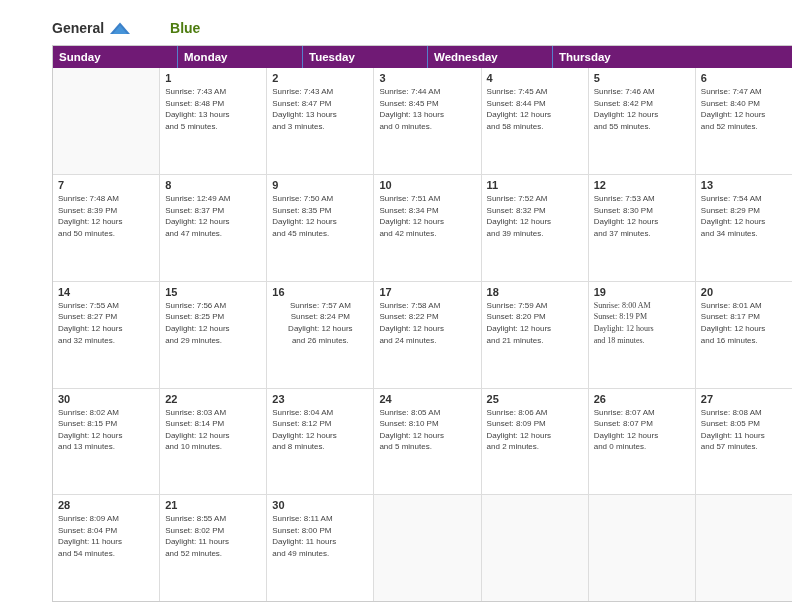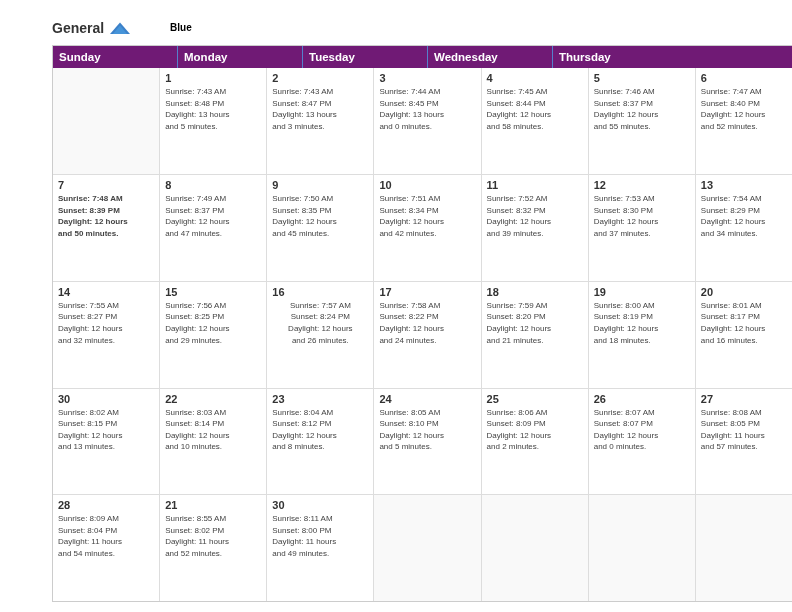--- a/index.html
+++ b/index.html
@@ -114,21 +114,21 @@
     <div class="logo">
       <div>
         <div style="display:flex;align-items:center;gap:0;">
           <div style="font-size:14px;font-weight:bold;color:#333;line-height:1.15;">
             <span style="color:#333;">General</span>
             <svg class="logo-icon" viewBox="0 0 28 22" style="display:inline-block;vertical-align:middle;width:20px;height:16px;">
               <polygon points="14,2 28,18 0,18" fill="#1a6bbf" opacity="0.85"></polygon>
               <polygon points="14,6 24,18 4,18" fill="#4a9de0" opacity="0.7"></polygon>
             </svg>
           </div>
-          <div style="font-size:10px;font-weight:bold;color:#000000;line-height:1.15;margin-top:-2px;padding-left:40px;">Blue</div>
+          <div style="font-size:14px;font-weight:bold;color:#4d7c0f;line-height:1.15;margin-top:-2px;padding-left:40px;">Blue</div>
         </div>
       </div>
     </div>
     <div class="title-block">
       <div class="month-title"></div>
       <div class="location"></div>
     </div>
   </div>
 
   <div class="calendar">
@@ -166,43 +166,43 @@
           <div class="cal-cell">
             <span class="day-num">4</span>
             <div class="cell-text" style="white-space: pre-line;">Sunrise: 7:45 AM
 Sunset: 8:44 PM
 Daylight: 12 hours
 and 58 minutes.</div>
           </div>
           <div class="cal-cell">
             <span class="day-num">5</span>
             <div class="cell-text" style="white-space: pre-line;">Sunrise: 7:46 AM
-Sunset: 8:37 PM
+Sunset: 8:42 PM
 Daylight: 12 hours
 and 55 minutes.</div>
           </div>
           <div class="cal-cell">
             <span class="day-num">6</span>
             <div class="cell-text" style="white-space: pre-line;">Sunrise: 7:47 AM
 Sunset: 8:40 PM
 Daylight: 12 hours
 and 52 minutes.</div>
           </div>
         </div>
         <div class="cal-row">
           <div class="cal-cell">
             <span class="day-num">7</span>
-            <div class="cell-text" style="white-space: pre-line; font-weight: bold;">Sunrise: 7:48 AM
+            <div class="cell-text" style="white-space: pre-line;">Sunrise: 7:48 AM
 Sunset: 8:39 PM
 Daylight: 12 hours
 and 50 minutes.</div>
           </div>
           <div class="cal-cell">
             <span class="day-num">8</span>
-            <div class="cell-text" style="white-space: pre-line;">Sunrise: 7:49 AM
+            <div class="cell-text" style="white-space: pre-line;">Sunrise: 12:49 AM
 Sunset: 8:37 PM
 Daylight: 12 hours
 and 47 minutes.</div>
           </div>
           <div class="cal-cell">
             <span class="day-num">9</span>
             <div class="cell-text" style="white-space: pre-line;">Sunrise: 7:50 AM
 Sunset: 8:35 PM
 Daylight: 12 hours
 and 45 minutes.</div>
@@ -267,21 +267,21 @@
           </div>
           <div class="cal-cell">
             <span class="day-num">18</span>
             <div class="cell-text" style="white-space: pre-line;">Sunrise: 7:59 AM
 Sunset: 8:20 PM
 Daylight: 12 hours
 and 21 minutes.</div>
           </div>
           <div class="cal-cell">
             <span class="day-num">19</span>
-            <div class="cell-text" style="white-space: pre-line;">Sunrise: 8:00 AM
+            <div class="cell-text" style="white-space: pre-line; font-family: Liberation Serif, serif;">Sunrise: 8:00 AM
 Sunset: 8:19 PM
 Daylight: 12 hours
 and 18 minutes.</div>
           </div>
           <div class="cal-cell">
             <span class="day-num">20</span>
             <div class="cell-text" style="white-space: pre-line;">Sunrise: 8:01 AM
 Sunset: 8:17 PM
 Daylight: 12 hours
 and 16 minutes.</div>

